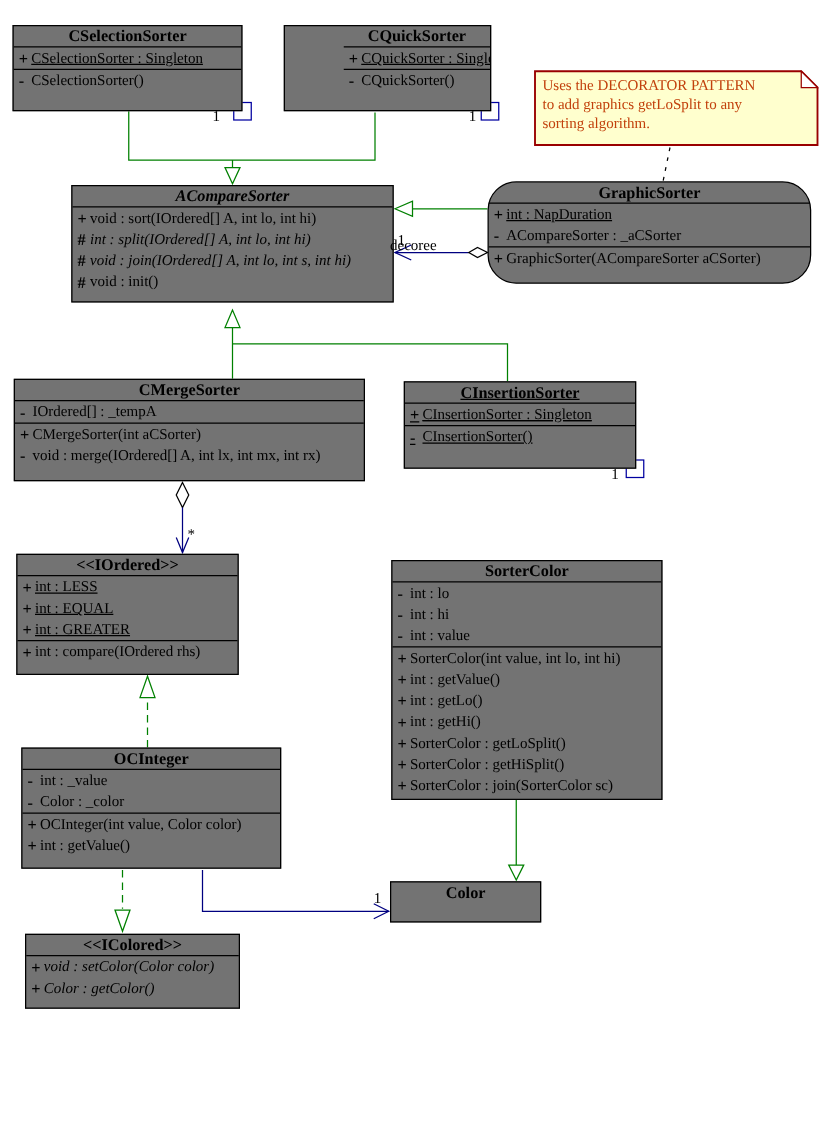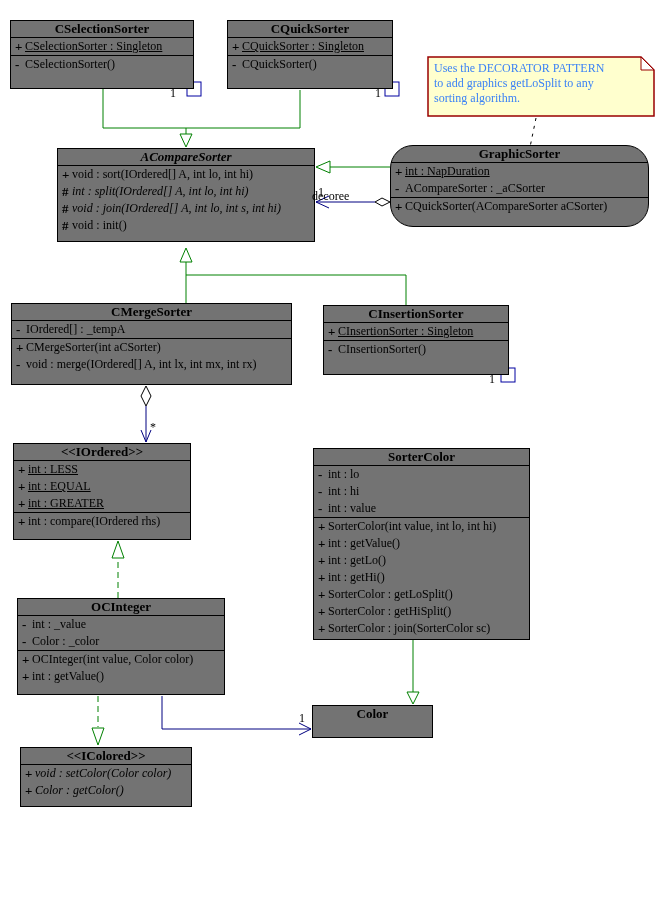--- a/index.html
+++ b/index.html
@@ -58,21 +58,21 @@
     color: #000000;
     white-space: nowrap;
   }
   .note-text {
     position: absolute;
     left: 434px; top: 61px;
     width: 212px;
     z-index: 2;
     font-size: 12px;
     line-height: 15px;
-    color: #3b82f6;
+    color: #c2410c;
   }
 </style>
 </head>
 <body>
 
 <div class="canvas">
 
   <svg class="overlay" width="659" height="902">
 
     <g>
@@ -159,21 +159,21 @@
       </div>
     </div>
     <div class="compartment ops">
       <div class="member">
         <span class="vis">-</span>
         <span class="txt">CSelectionSorter()</span>
       </div>
     </div>
   </div>
 
-  <div class="uml-class" style="left:227px; top:20px; width:166px; height:69px;">
+  <div class="uml-class" style="left:227px; top:20px; width:166px; height:69px;padding-left:47px;">
     <div class="uml-title">CQuickSorter</div>
     <div class="compartment attrs">
       <div class="member static-m">
         <span class="vis">+</span>
         <span class="txt">CQuickSorter : Singleton</span>
       </div>
     </div>
     <div class="compartment ops">
       <div class="member">
         <span class="vis">-</span>
@@ -212,21 +212,21 @@
         <span class="txt">int : NapDuration</span>
       </div>
       <div class="member">
         <span class="vis">-</span>
         <span class="txt">ACompareSorter : _aCSorter</span>
       </div>
     </div>
     <div class="compartment ops">
       <div class="member">
         <span class="vis">+</span>
-        <span class="txt">CQuickSorter(ACompareSorter aCSorter)</span>
+        <span class="txt">GraphicSorter(ACompareSorter aCSorter)</span>
       </div>
     </div>
   </div>
 
   <div class="uml-class" style="left:11px; top:303px; width:281px; height:82px;">
     <div class="uml-title">CMergeSorter</div>
     <div class="compartment attrs">
       <div class="member">
         <span class="vis">-</span>
         <span class="txt">IOrdered[] : _tempA</span>
@@ -237,21 +237,21 @@
         <span class="vis">+</span>
         <span class="txt">CMergeSorter(int aCSorter)</span>
       </div>
       <div class="member">
         <span class="vis">-</span>
         <span class="txt">void : merge(IOrdered[] A, int lx, int mx, int rx)</span>
       </div>
     </div>
   </div>
 
-  <div class="uml-class" style="left:323px; top:305px; width:186px; height:70px;">
+  <div class="uml-class" style="left:323px; top:305px; width:186px; height:70px;text-decoration:underline;">
     <div class="uml-title">CInsertionSorter</div>
     <div class="compartment attrs">
       <div class="member static-m">
         <span class="vis">+</span>
         <span class="txt">CInsertionSorter : Singleton</span>
       </div>
     </div>
     <div class="compartment ops">
       <div class="member">
         <span class="vis">-</span>

